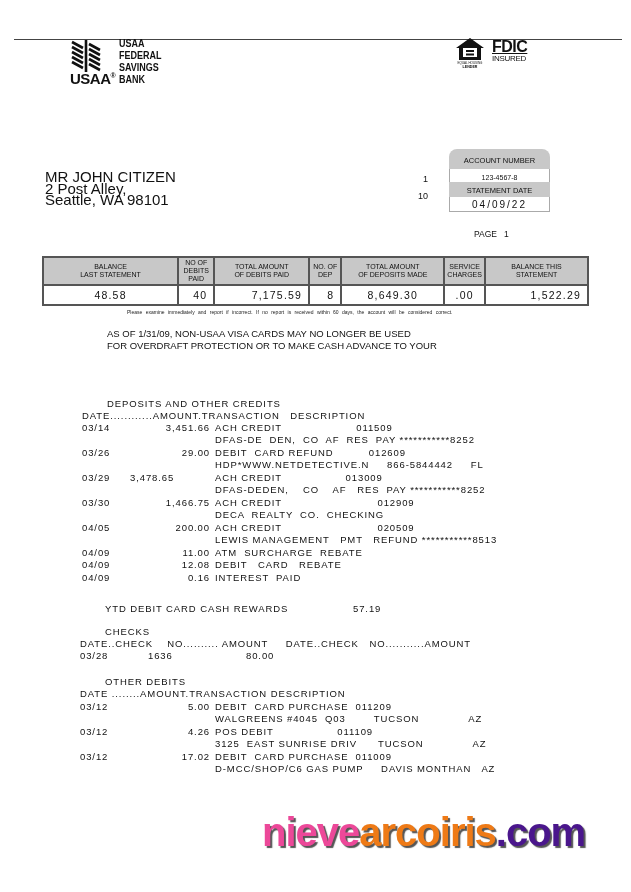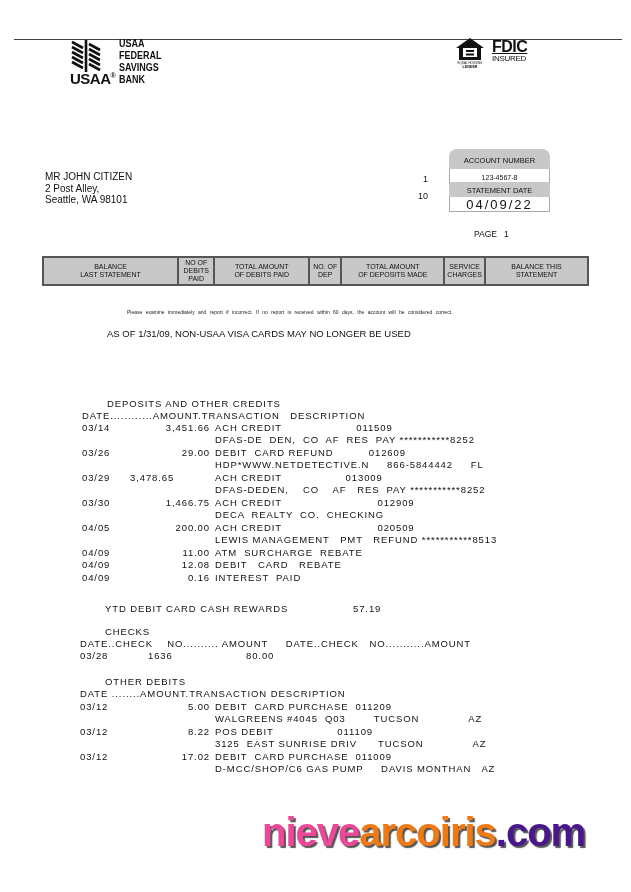--- a/index.html
+++ b/index.html
@@ -7,27 +7,27 @@
   .abs { position:absolute; }
   .rule { left:14px; top:39px; width:608px; height:1px; background:#444; }
   .logo-mark { left:70px; top:38px; width:40px; height:36px; }
   .logo-word { left:70px; top:70px; font-weight:bold; font-size:15px; letter-spacing:-0.5px; font-family:"Liberation Sans", sans-serif; }
   .logo-word sup { font-size:7px; }
   .bankname { left:119px; top:38px; font-weight:bold; font-size:10px; line-height:12px; font-family:"Liberation Sans", sans-serif; transform:scaleX(0.9); transform-origin:left; }
   .house { left:455px; top:37px; width:30px; height:32px; }
   .fdic { left:492px; top:40px; }
   .fdic .big { font-weight:bold; font-size:16px; line-height:14px; letter-spacing:-0.5px;text-decoration:underline; }
   .fdic .small { font-size:8px; line-height:9px; letter-spacing:-0.3px; }
-  .addr { left:45px; top:171px; font-size:10px; line-height:11.5px; }
+  .addr { left:45px; top:171px; font-size:15px; line-height:11.5px; }
   .nums { left:415px; top:171px; font-size:9px; line-height:17px; text-align:right; width:13px; }
   .acct-box { left:449px; top:149px; width:101px; height:64px; }
   .acct-hdr { background:#c8c8c8; height:20px; border-radius:8px 8px 0 0; font-size:7.5px; text-align:center; line-height:24px; }
   .acct-val { height:13px; font-size:7px; text-align:center; line-height:18px; border-left:1px solid #aaa; border-right:1px solid #aaa; }
   .acct-hdr2 { background:#c8c8c8; height:15px; font-size:7.5px; text-align:center; line-height:18px; }
-  .acct-val2 { height:14px; font-size:13px; text-align:center; line-height:16px; letter-spacing:2px; border:1px solid #aaa; border-top:none; }
+  .acct-val2 { height:14px; font-size:10px; text-align:center; line-height:16px; letter-spacing:2px; border:1px solid #aaa; border-top:none; }
   .page { left:474px; top:229px; font-size:8.5px; }
   .summary { left:42px; top:256px; width:547px; border-collapse:collapse; }
   .summary th, .summary td { border:2px solid #555; }
   .summary th { background:#c8c8c8; font-weight:normal; font-size:7px; line-height:8px; height:26px; padding:0 2px; }
   .summary td { font-size:10.5px; letter-spacing:1.2px; text-align:right; padding:0 6px; height:18px; }
   .summary td.c { text-align:center; }
   .notice-small { left:127px; top:309px; font-size:5px; color:#222; word-spacing:2px; }
   .notice { left:107px; top:328px; font-size:9.5px; line-height:11.5px; }
   .mono { font-size:9.5px; letter-spacing:0.9px; line-height:12.5px; }
   .row { position:absolute; white-space:pre; }
@@ -96,26 +96,36 @@
 OF DEBITS PAID</th>
     <th style="width:26px;white-space:pre-line">NO. OF
 DEP</th>
     <th style="width:96px;white-space:pre-line">TOTAL AMOUNT
 OF DEPOSITS MADE</th>
     <th style="width:32px;white-space:pre-line">SERVICE
 CHARGES</th>
     <th style="width:96px;white-space:pre-line">BALANCE THIS
 STATEMENT</th>
   </tr>
+  <tr>
+    <td class="c">48.58</td>
+    <td>40</td>
+    <td>7,175.59</td>
+    <td>8</td>
+    <td class="c">8,649.30</td>
+    <td class="c">.00</td>
+    <td>1,522.29</td>
+  </tr>
 </tbody>
   </table>
 <div class="abs notice-small">Please examine immediately and report if incorrect.  If no report is received within 60 days, the account will be considered correct.</div>
 
 <div class="abs notice">
   <div>AS OF 1/31/09, NON-USAA VISA CARDS MAY NO LONGER BE USED</div>
+  <div>FOR OVERDRAFT PROTECTION OR TO MAKE CASH ADVANCE  TO YOUR</div>
 </div>
 
 <div class="mono">
   <div class="row" style="left:107px;top:398px">DEPOSITS AND OTHER CREDITS</div>
   <div class="row" style="left:82px;top:410px">DATE............AMOUNT.TRANSACTION   DESCRIPTION</div>
 
   <div class="row" style="left:82px;top:422px">03/14</div>
   <div class="row" style="left:130px;top:422px;width:80px;text-align:right">3,451.66</div>
   <div class="row" style="left:215px;top:422px">ACH CREDIT                     011509</div>
   <div class="row" style="left:215px;top:434px">DFAS-DE  DEN,  CO  AF  RES  PAY ***********8252</div>
@@ -169,21 +179,21 @@
 <div class="mono">
   <div class="row" style="left:105px;top:676px">OTHER DEBITS</div>
   <div class="row" style="left:80px;top:688px">DATE ........AMOUNT.TRANSACTION DESCRIPTION</div>
 
   <div class="row" style="left:80px;top:701px">03/12</div>
   <div class="row" style="left:130px;top:701px;width:80px;text-align:right">5.00</div>
   <div class="row" style="left:215px;top:701px">DEBIT  CARD PURCHASE  011209</div>
   <div class="row" style="left:215px;top:713px">WALGREENS #4045  Q03        TUCSON              AZ</div>
 
   <div class="row" style="left:80px;top:726px">03/12</div>
-  <div class="row" style="left:130px;top:726px;width:80px;text-align:right">8.22</div>
+  <div class="row" style="left:130px;top:726px;width:80px;text-align:right">4.26</div>
   <div class="row" style="left:215px;top:726px">POS DEBIT                  011109</div>
   <div class="row" style="left:215px;top:738px">3125  EAST SUNRISE DRIV      TUCSON              AZ</div>
 
   <div class="row" style="left:80px;top:751px">03/12</div>
   <div class="row" style="left:130px;top:751px;width:80px;text-align:right">17.02</div>
   <div class="row" style="left:215px;top:751px">DEBIT  CARD PURCHASE  011009</div>
   <div class="row" style="left:215px;top:763px">D-MCC/SHOP/C6 GAS PUMP     DAVIS MONTHAN   AZ</div>
 </div>
 
 <div class="abs wm">

